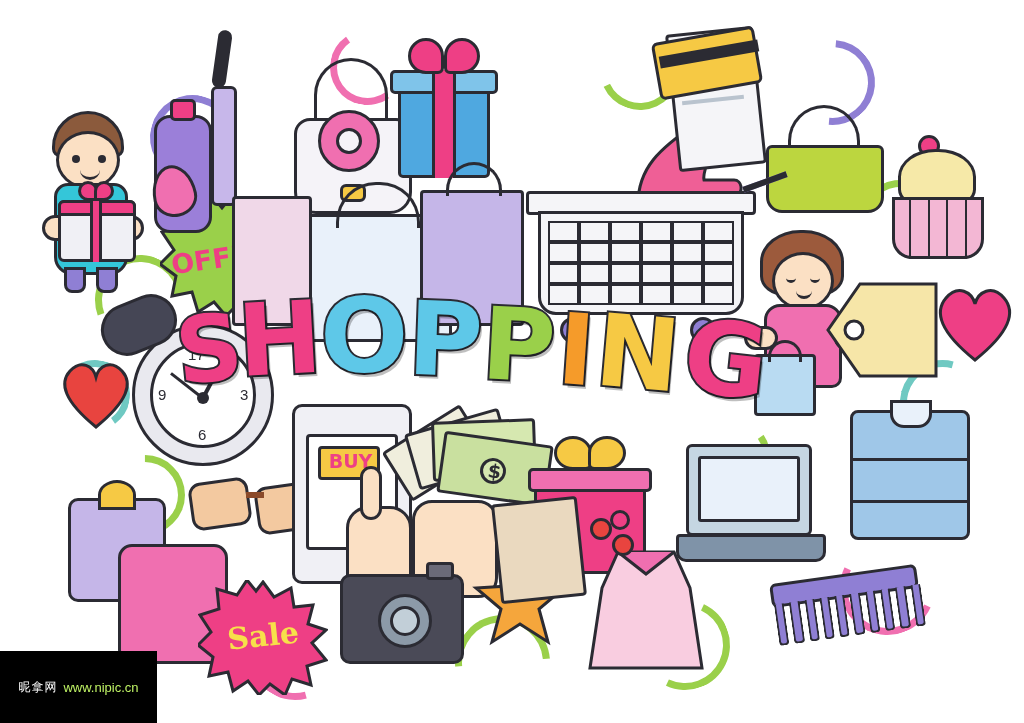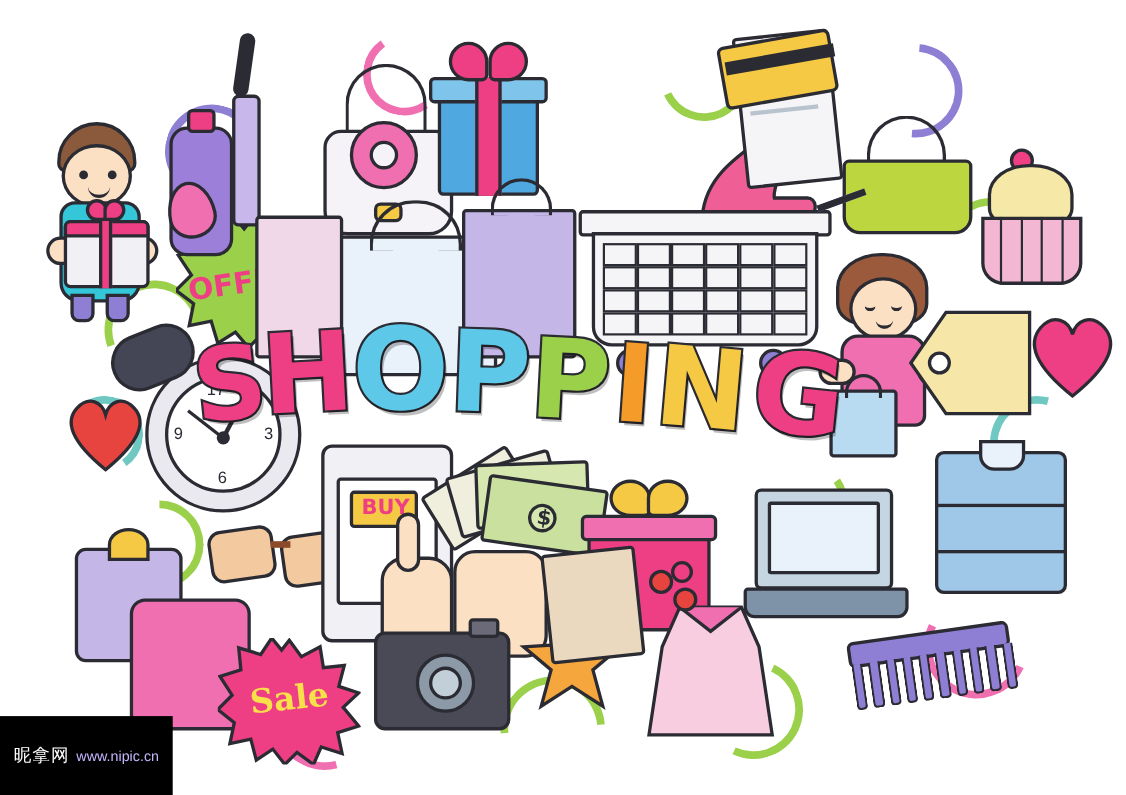--- a/index.html
+++ b/index.html
@@ -75,22 +75,22 @@
     width: 157px;
     height: 72px;
     background: #000000;
     color: #ffffff;
     display: flex;
     align-items: center;
     justify-content: center;
     gap: 6px;
     font-size: 15px;
   }
-  #wm-box .cn { font-size: 16px; letter-spacing: 1px; }
-  #wm-box .url { font-size: 13px; color: #c4b5fd; text-align: right; }
+  #wm-box .cn { font-size: 12px; letter-spacing: 1px; }
+  #wm-box .url { font-size: 13px; color: #bef264; text-align: right; }
   #wm-id {
     position: absolute;
     right: 8px;
     bottom: 6px;
     font-size: 12px;
     color: #9a9a9a;
     font-family: "Liberation Sans", sans-serif;
   }
   .handle {
     position: absolute;

